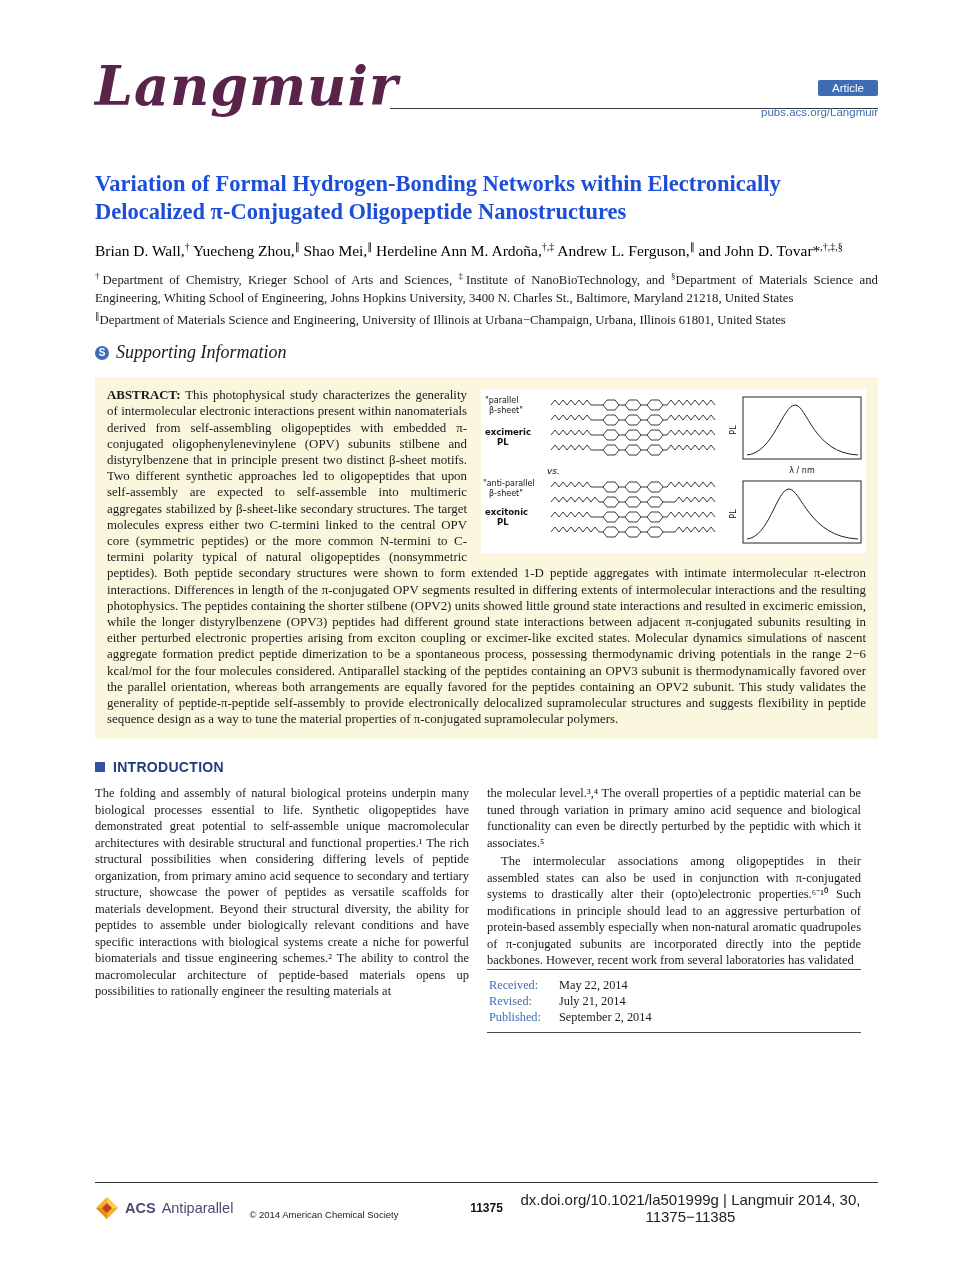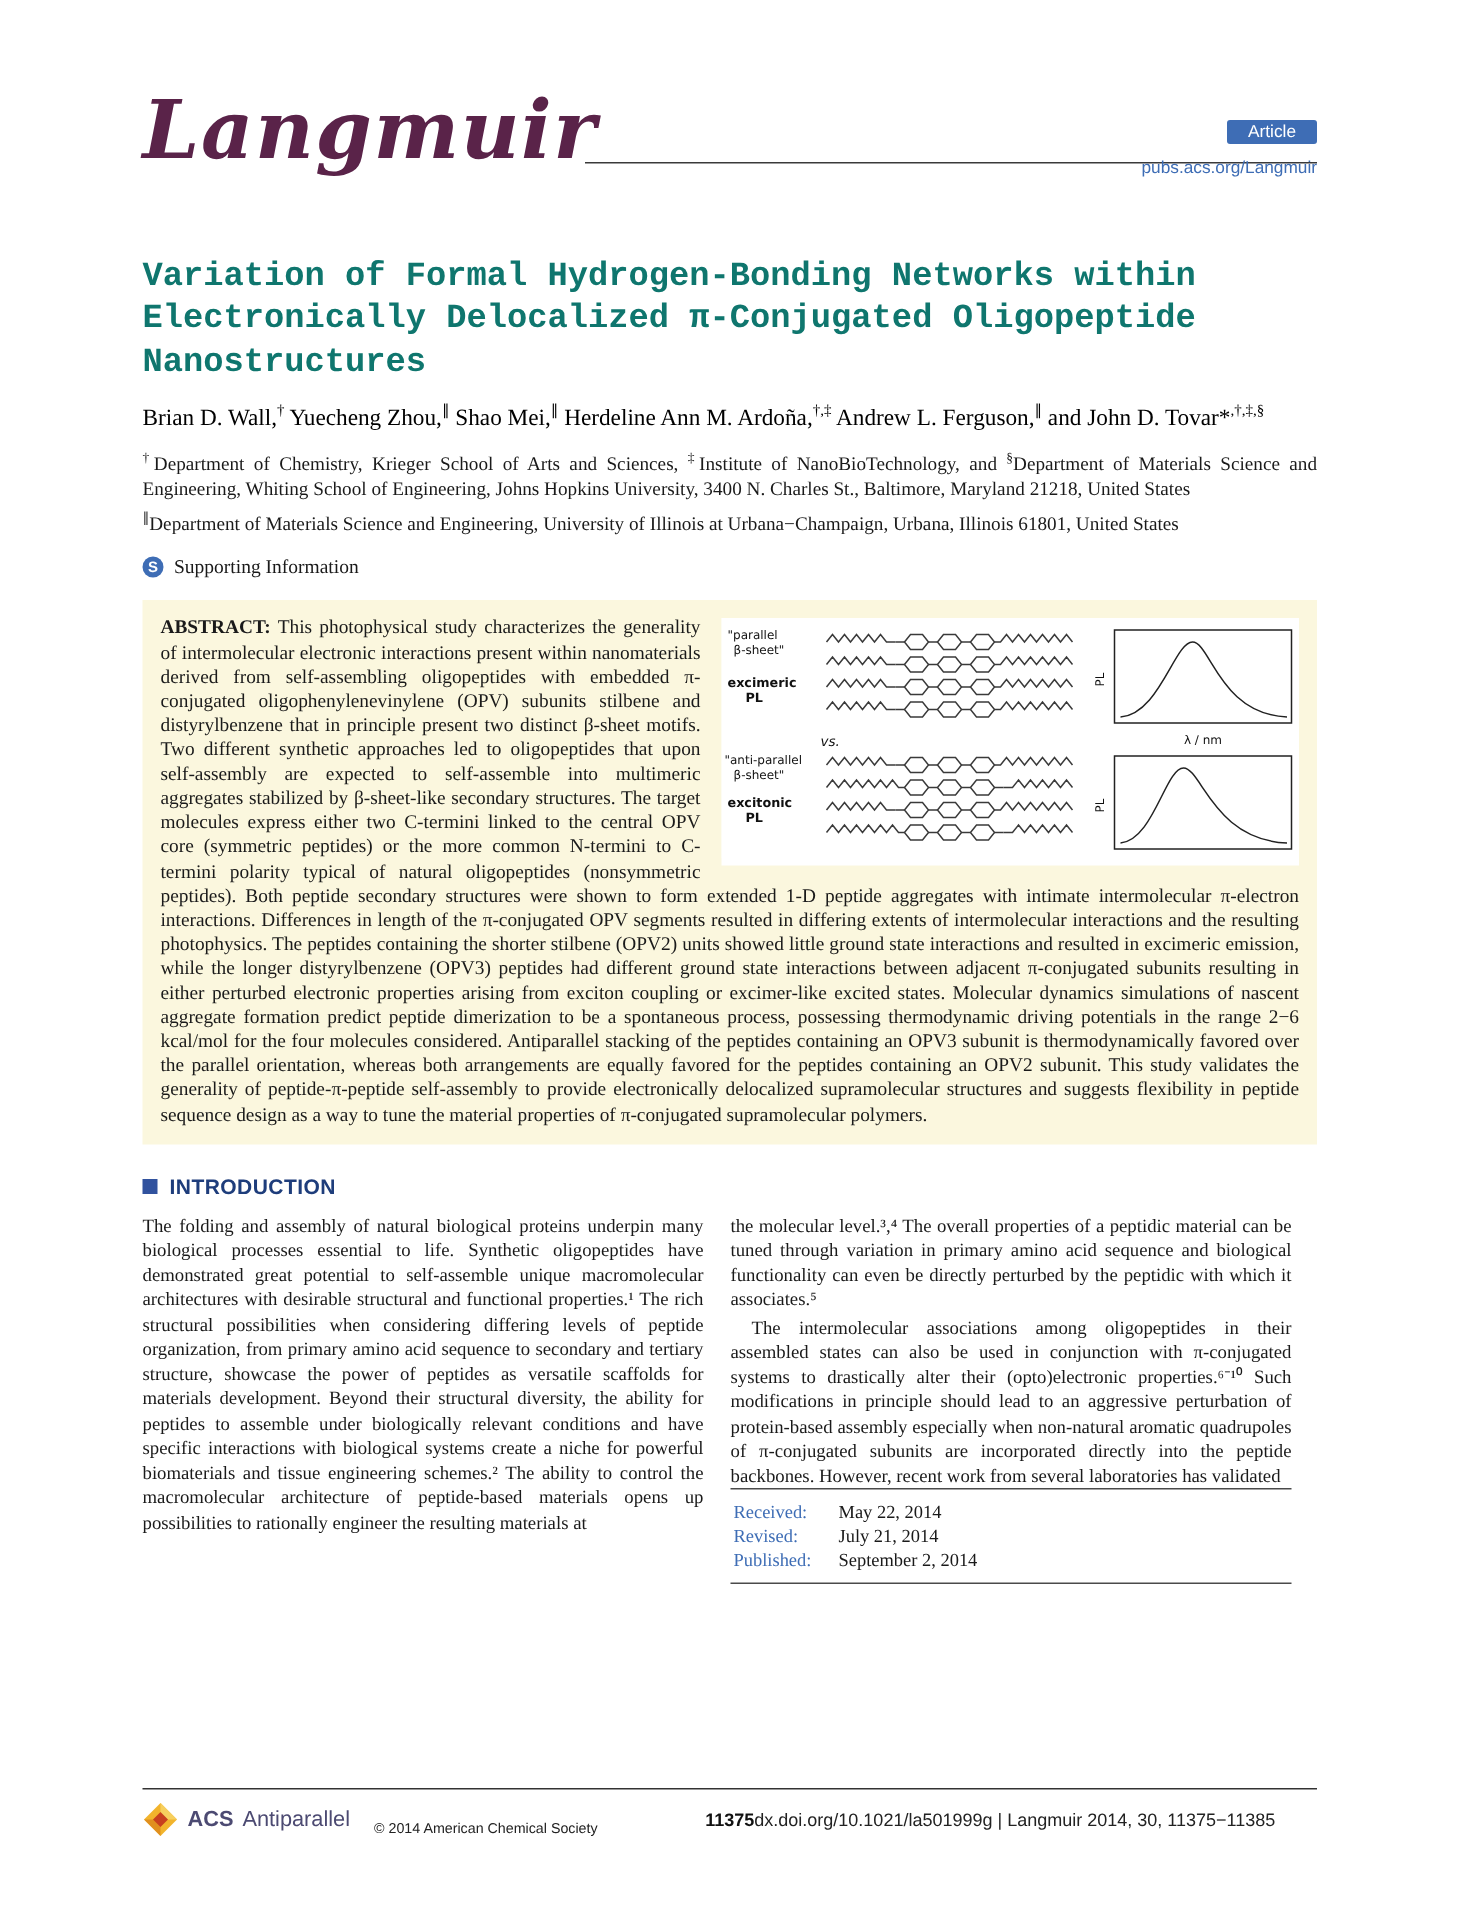--- a/index.html
+++ b/index.html
@@ -12,33 +12,33 @@
   .masthead { position:relative; height:76px; }
   .logo { font-family:"DejaVu Serif", serif; font-style:italic; font-weight:700;
           font-size:54px; line-height:60px; color:#5a2349; letter-spacing:1px; }
   .masthead-rule { position:absolute; left:295px; right:0; top:52px; border-top:1.5px solid #3a3a3a; }
   .badge { position:absolute; right:0; top:24px; background:#3e6db5; color:#fff;
            font-family:"Liberation Sans", sans-serif; font-size:11.5px; padding:2px 14px; border-radius:2px; }
   .site-link { position:absolute; right:0; top:50px; color:#3e6db5;
                font-family:"Liberation Sans", sans-serif; font-size:11.5px; text-decoration:none; cursor:pointer; }
 
   
-  .title { margin:38px 0 0; font-family:Liberation Mono, monospace; font-size:22.5px;
-           line-height:1.26; font-weight:700; color:#0f766e; }
+  .title { margin:38px 0 0; font-family:Liberation Serif, serif; font-size:22.5px;
+           line-height:1.26; font-weight:700; color:#1d4ed8; }
   .authors { margin:13px 0 0; font-size:15.5px; line-height:1.45; color:#000; }
   .authors sup { font-size:10px; line-height:0; }
   .affil { margin:10px 0 0; font-size:12.8px; line-height:1.38; text-align:justify; }
   .affil + .affil { margin-top:5px; }
   .affil sup { font-size:9px; line-height:0; }
 
   .supporting { margin-top:12px; display:flex; align-items:center; gap:7px; cursor:pointer; }
   .s-badge { width:14px; height:14px; border-radius:50%; background:#3e6db5; color:#fff;
              font-family:"Liberation Sans", sans-serif; font-size:10px; font-weight:700;
              display:flex; align-items:center; justify-content:center; flex:0 0 auto; }
-  .s-label { font-size:13px; }
+  .s-label { font-style:italic; font-size:18px; }
 
   
   .abstract { margin-top:14px; background:#fbf7de; padding:10px 12px 12px; display:flow-root; }
   .abstract-figure { float:right; width:385px; margin:2px 0 6px 14px; background:#fff; }
   .abstract-text { margin:0; font-size:12.9px; line-height:16.2px; text-align:justify; }
   .ab-label { font-weight:700; }
 
   svg .fl  { font-family:"DejaVu Sans", sans-serif; font-size:8px; fill:#111; }
   svg .flb { font-family:"DejaVu Sans", sans-serif; font-size:8.5px; font-weight:700; fill:#111; }
   svg .fli { font-family:"DejaVu Sans", sans-serif; font-size:9px; font-style:italic; fill:#111; }
@@ -63,21 +63,21 @@
   
   .footer { position:absolute; left:95px; right:94px; bottom:48px; border-top:1px solid #333;
             padding-top:8px; display:flex; align-items:center;
             font-family:"Liberation Sans", sans-serif; }
   .footer-left { display:flex; align-items:flex-end; gap:16px; flex:1; }
   .brand { display:flex; align-items:center; gap:6px; cursor:pointer; }
   .brand-acs { font-weight:700; color:#4c4a72; font-size:14.5px; }
   .brand-pub { color:#4c4a72; font-size:14.5px; }
   .copyright { font-size:9.5px; color:#222; }
   .page-num { font-size:12px; font-weight:700; color:#111; }
-  .footer-right { flex:1; text-align:left; font-size:12px; color:#222; }
+  .footer-right { flex:1; text-align:center; font-size:15px; color:#222; }
 </style>
 </head>
 <body>
 
 <div class="page">
   <div class="content">
 
     <header class="masthead">
       <div class="logo">Langmuir</div>
       <div class="masthead-rule"></div>

